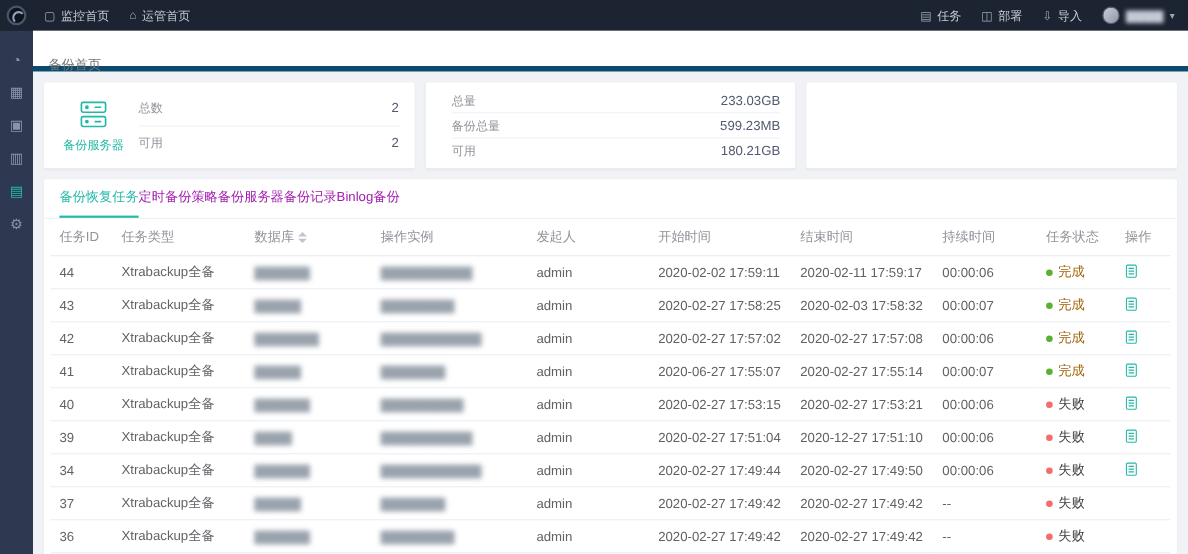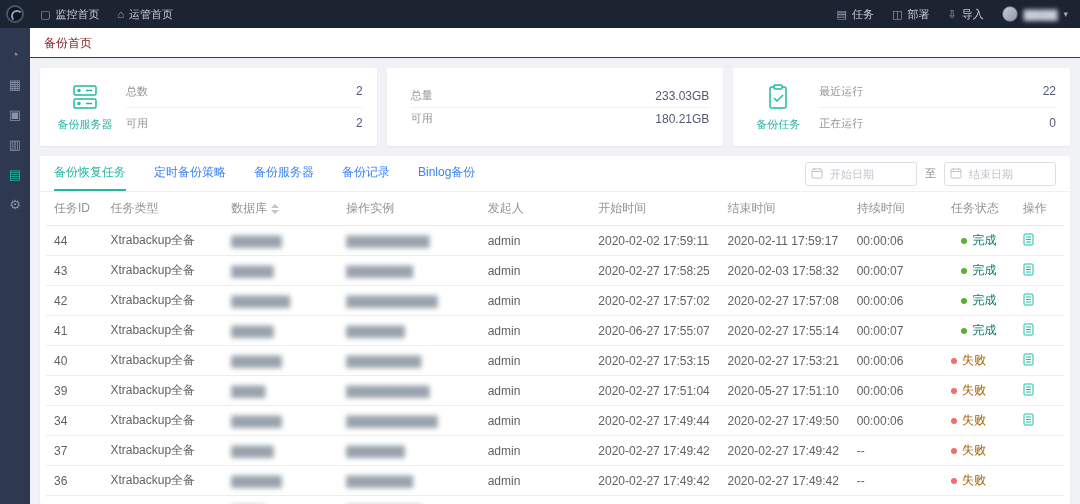--- a/index.html
+++ b/index.html
@@ -24,60 +24,60 @@
   .topbar { height: 28px; background: #1c2331; display: flex; align-items: center; justify-content: space-between; padding: 0 12px 0 10px; flex-shrink: 0; }
   .top-left, .top-right { display: flex; align-items: center; gap: 18px; }
   .top-item { display: inline-flex; align-items: center; gap: 5px; color: #c5ccd8; font-size: 11px; cursor: pointer; }
   .top-ico { color: #9aa5b8; font-size: 11px; }
   .user-box { display: inline-flex; align-items: center; gap: 6px; cursor: pointer; }
   .avatar { width: 16px; height: 16px; border-radius: 50%; background: linear-gradient(135deg,#c8cdd6,#8f97a6); border: 1px solid #555f73; }
   .user-name { color: #c5ccd8; font-size: 11px; filter: blur(2px); }
   .caret { color: #9aa5b8; font-size: 9px; }
 
   
-  .breadcrumb { height: 30px; line-height: 30px; background: #ffffff; border-bottom: 1px solid #0c4a6e; padding: 0 14px; color: #7f1d1d; font-size: 12px; flex-shrink: 0; }
+  .breadcrumb { height: 30px; line-height: 30px; background: #ffffff; border-bottom: 5px solid #0c4a6e; padding: 16px 14px; color: #737373; font-size: 12px; flex-shrink: 0; }
 
   
   .cards { display: flex; gap: 10px; padding: 10px; flex-shrink: 0; }
   .card { flex: 1; background: #fff; border-radius: 2px; box-shadow: 0 1px 2px rgba(0,0,0,.05); display: flex; align-items: center; padding: 6px 14px; height: 78px; }
   .card-icon-box { width: 62px; display: flex; flex-direction: column; align-items: center; gap: 3px; flex-shrink: 0; }
   .card-title { color: #23b8a6; font-size: 11px; white-space: nowrap; }
   .card-rows { flex: 1; margin-left: 10px; }
   .c-row { display: flex; justify-content: space-between; align-items: center; }
   .rows2 .c-row { padding: 8px 0; }
   .rows3 .c-row { padding: 3.5px 0; }
   .c-row:not(:last-child) { border-bottom: 1px solid #f0f2f5; }
   .c-label { color: #909399; font-size: 11px; }
   .c-value { color: #515a6e; font-size: 12px; }
 
   
   .panel { margin: 0 10px; background: #fff; border-radius: 2px; box-shadow: 0 1px 2px rgba(0,0,0,.05); flex: 1; overflow: hidden; display: flex; flex-direction: column; }
   .tabs-row { display: flex; align-items: center; justify-content: space-between; padding: 0 14px; height: 36px; border-bottom: 1px solid #f0f0f0; flex-shrink: 0; }
-  .tab-bar { display: flex; gap: 28px; height: 100%; }
-  .tab { display: flex; align-items: center; font-size: 12px; color: #3b82f6; cursor: pointer; border-bottom: 2px solid transparent; }
+  .tab-bar { display: flex; height: 100%; }
+  .tab { display: flex; align-items: center; font-size: 12px; color: #a21caf; cursor: pointer; border-bottom: 2px solid transparent; }
   .tab.active { color: #23b8a6; border-bottom-color: #23b8a6; }
   .filters { display: flex; align-items: center; gap: 8px; }
   .date-input { position: relative; display: inline-flex; align-items: center; }
   .date-input input { width: 112px; height: 24px; border: 1px solid #dcdee2; border-radius: 3px; padding: 0 6px 0 24px; font-size: 11px; color: #515a6e; outline: none; font-family: inherit; }
   .date-input input::placeholder { color: #c0c4cc; }
   .cal { position: absolute; left: 6px; top: 5px; color: #c0c4cc; display: inline-flex; }
   .sep { color: #909399; font-size: 11px; }
 
   
   .table-wrap { flex: 1; overflow: hidden; padding: 0 6px; }
   table { width: 100%; border-collapse: collapse; table-layout: fixed; }
   thead th { text-align: left; color: #909399; font-weight: 400; font-size: 12px; padding: 8px 8px; border-bottom: 1px solid #e8eaec; white-space: nowrap; }
   tbody td { padding: 6px 8px; border-bottom: 1px solid #ebeef5; color: #606266; font-size: 12px; white-space: nowrap; overflow: hidden; }
   col.c-id { width: 55px; } col.c-type { width: 118px; } col.c-db { width: 112px; }
   col.c-inst { width: 138px; } col.c-user { width: 108px; } col.c-start { width: 126px; }
   col.c-end { width: 126px; } col.c-dur { width: 92px; } col.c-status { width: 70px; } col.c-op { width: 48px; }
   .masked { filter: blur(2.5px); color: #9aa3ad; letter-spacing: -1px; }
   .dot { display: inline-block; width: 6px; height: 6px; border-radius: 50%; margin-right: 5px; vertical-align: middle; }
-  .status-success { color: #0f766e; text-align: center; } .status-success .dot { background: #5daf34; }
-  .status-fail { color: #a16207; } .status-fail .dot { background: #f56c6c; }
+  .status-success { color: #a16207; } .status-success .dot { background: #5daf34; }
+  .status-fail { color: #404040; } .status-fail .dot { background: #f56c6c; }
   .log-btn { color: #23b8a6; cursor: pointer; display: inline-flex; }
   .sort { display: inline-flex; flex-direction: column; margin-left: 4px; vertical-align: middle; cursor: pointer; }
   .sort i { display: block; width: 0; height: 0; border-left: 4px solid transparent; border-right: 4px solid transparent; }
   .sort .up { border-bottom: 4px solid #c0c4cc; margin-bottom: 2px; }
   .sort .dn { border-top: 4px solid #c0c4cc; }
 </style>
 </head>
 <body>
 
 <div class="app">
@@ -174,85 +174,44 @@
         </div>
       </div>
 
       <div class="card">
         <div class="card-rows rows3">
           <div class="c-row">
             <span class="c-label">总量</span>
             <span class="c-value">233.03GB</span>
           </div>
           <div class="c-row">
+            <span class="c-label">备份总量</span>
+            <span class="c-value">599.23MB</span>
+          </div>
+          <div class="c-row">
             <span class="c-label">可用</span>
             <span class="c-value">180.21GB</span>
           </div>
         </div>
       </div>
 
       <div class="card">
-        <div class="card-icon-box">
-          <span>
-            <svg width="30" height="28" viewBox="0 0 30 28" fill="none" stroke="#23b8a6" stroke-width="1.5">
-              <rect x="7" y="4" width="16" height="21" rx="1.5"></rect>
-              <rect x="11" y="2" width="8" height="4" rx="1" fill="#fff"></rect>
-              <path d="M11 15 l3 3 l6 -6"></path>
-            </svg>
-          </span>
-          <span class="card-title">备份任务</span>
-        </div>
-        <div class="card-rows rows2">
-          <div class="c-row">
-            <span class="c-label">最近运行</span>
-            <span class="c-value">22</span>
-          </div>
-          <div class="c-row">
-            <span class="c-label">正在运行</span>
-            <span class="c-value">0</span>
-          </div>
-        </div>
       </div>
 
     </div>
 
     <div class="panel">
       <div class="tabs-row">
         <div class="tab-bar">
             <div class="tab active">备份恢复任务</div>
             <div class="tab">定时备份策略</div>
             <div class="tab">备份服务器</div>
             <div class="tab">备份记录</div>
             <div class="tab">Binlog备份</div>
           </div>
-        <div class="filters">
-          <span class="date-input">
-            <span class="cal">
-              <svg width="12" height="12" viewBox="0 0 12 12" fill="none" stroke="currentColor" stroke-width="1">
-                <rect x="1" y="2" width="10" height="9" rx="1"></rect>
-                  <line x1="1" y1="4.5" x2="11" y2="4.5"></line>
-                <line x1="3.5" y1="1" x2="3.5" y2="3"></line>
-                  <line x1="8.5" y1="1" x2="8.5" y2="3"></line>
-              </svg>
-            </span>
-            <input placeholder="开始日期" style="">
-          </span>
-          <span class="sep">至</span>
-          <span class="date-input">
-            <span class="cal">
-              <svg width="12" height="12" viewBox="0 0 12 12" fill="none" stroke="currentColor" stroke-width="1">
-                <rect x="1" y="2" width="10" height="9" rx="1"></rect>
-                  <line x1="1" y1="4.5" x2="11" y2="4.5"></line>
-                <line x1="3.5" y1="1" x2="3.5" y2="3"></line>
-                  <line x1="8.5" y1="1" x2="8.5" y2="3"></line>
-              </svg>
-            </span>
-            <input placeholder="结束日期" style="">
-          </span>
-        </div>
       </div>
 
       <div class="table-wrap">
         <table>
           <colgroup>
             <col class="c-id">
               <col class="c-type">
               <col class="c-db">
               <col class="c-inst">
               <col class="c-user">
@@ -375,21 +334,21 @@
                     </svg>
                   </span></td>
               </tr>
               <tr class="row">
                 <td>39</td>
                 <td>Xtrabackup全备</td>
                 <td class="masked">▇▇▇▇</td>
                 <td class="masked">▇▇▇▇▇▇▇▇▇▇</td>
                 <td>admin</td>
                 <td>2020-02-27 17:51:04</td>
-                <td>2020-05-27 17:51:10</td>
+                <td>2020-12-27 17:51:10</td>
                 <td>00:00:06</td>
                 <td class="status-fail"><span class="dot"></span><span>失败</span></td>
                 <td class="op"><span class="log-btn">
                     <svg width="11" height="13" viewBox="0 0 11 13" fill="none" stroke="currentColor" stroke-width="1">
                       <rect x="1" y="1" width="9" height="11" rx="1"></rect>
                       <line x1="3" y1="4" x2="8" y2="4"></line>
                       <line x1="3" y1="6.5" x2="8" y2="6.5"></line>
                       <line x1="3" y1="9" x2="8" y2="9"></line>
                     </svg>
                   </span></td>

